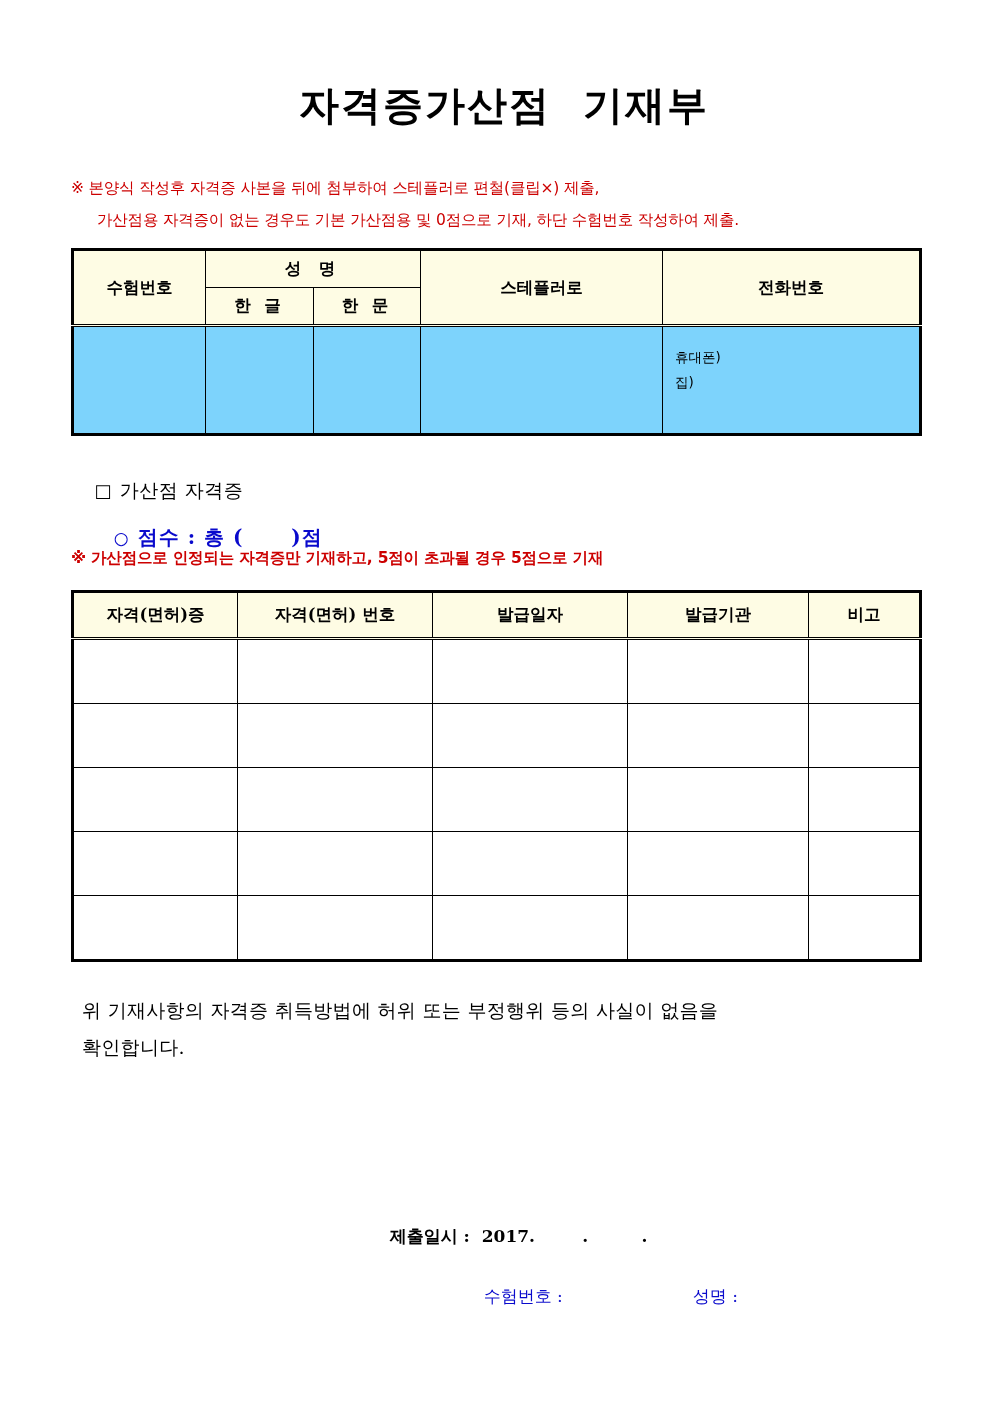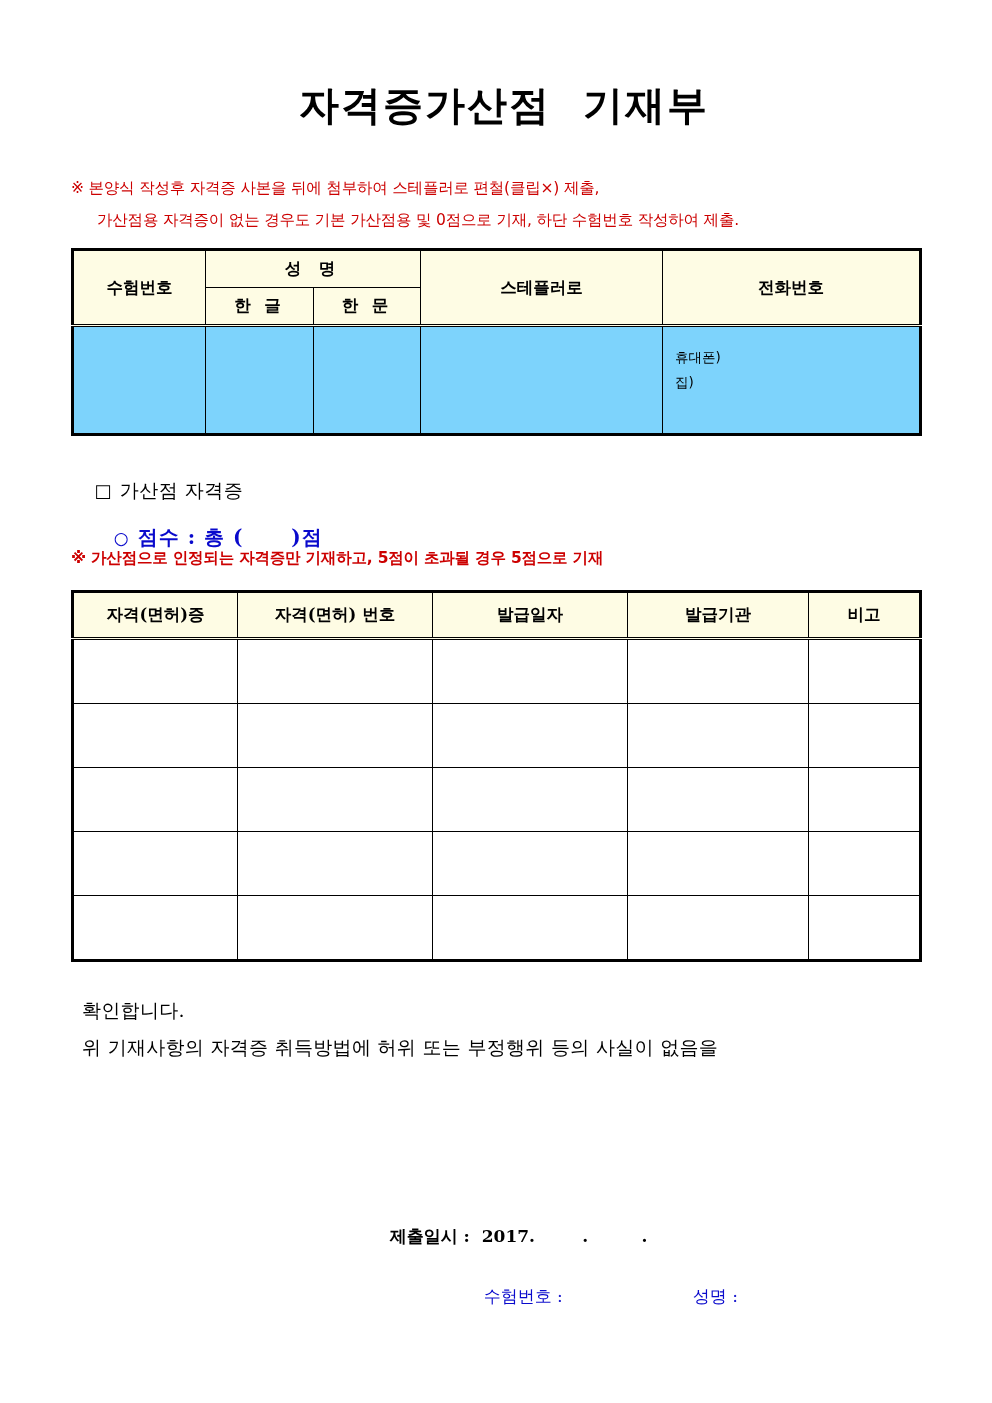--- a/index.html
+++ b/index.html
@@ -309,22 +309,22 @@
         <td></td>
         <td></td>
         <td></td>
         <td></td>
         <td></td>
       </tr>
     </tbody>
   </table>
 
   <div class="declaration">
+    <span>위  기재사항의  자격증  취득방법에  허위  또는  부정행위  등의  사실이  없음을</span>
     <span>확인합니다.</span>
-    <span>위  기재사항의  자격증  취득방법에  허위  또는  부정행위  등의  사실이  없음을</span>
   </div>
 
   <div class="submit-date">
     <span>제출일시 :</span>&nbsp;&nbsp;<span>2017.        .         .</span>
   </div>
 
   <div class="sign-row">
     <span class="sign-exam">수험번호 :</span><span>성명 :</span>
   </div>
 

